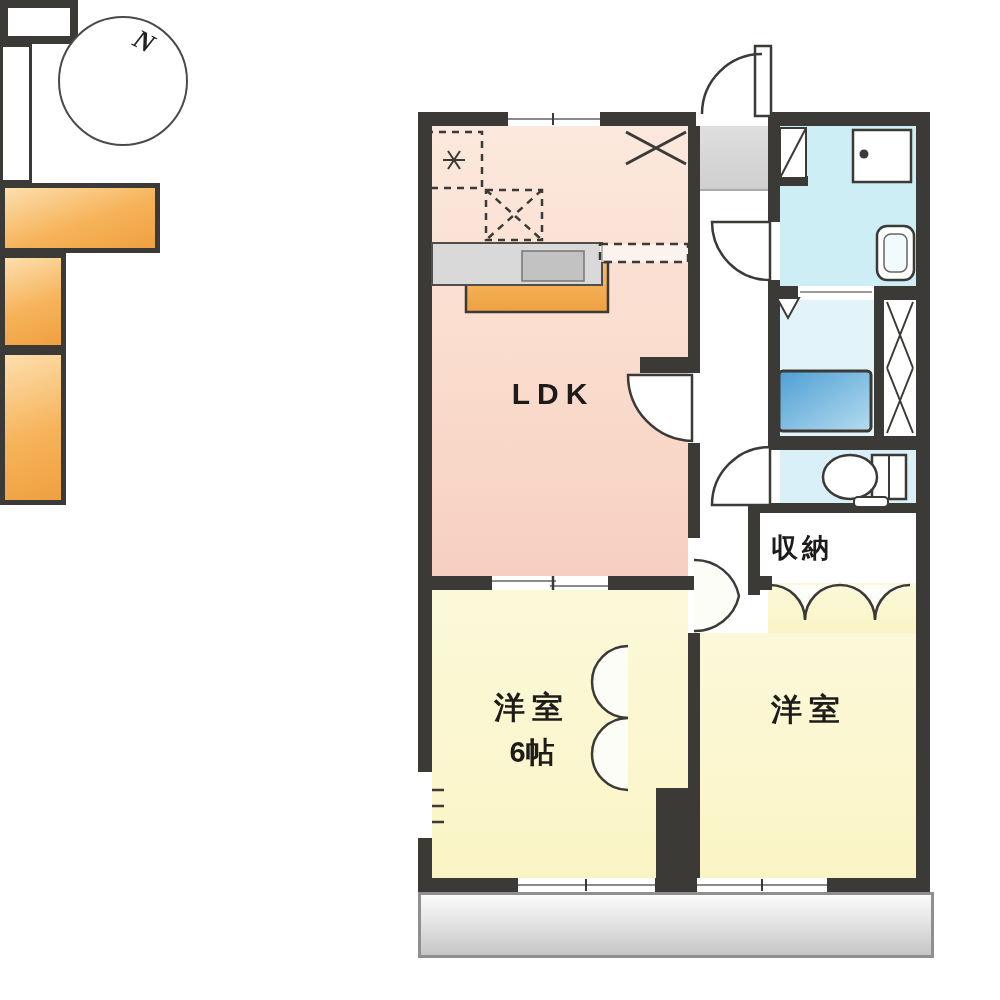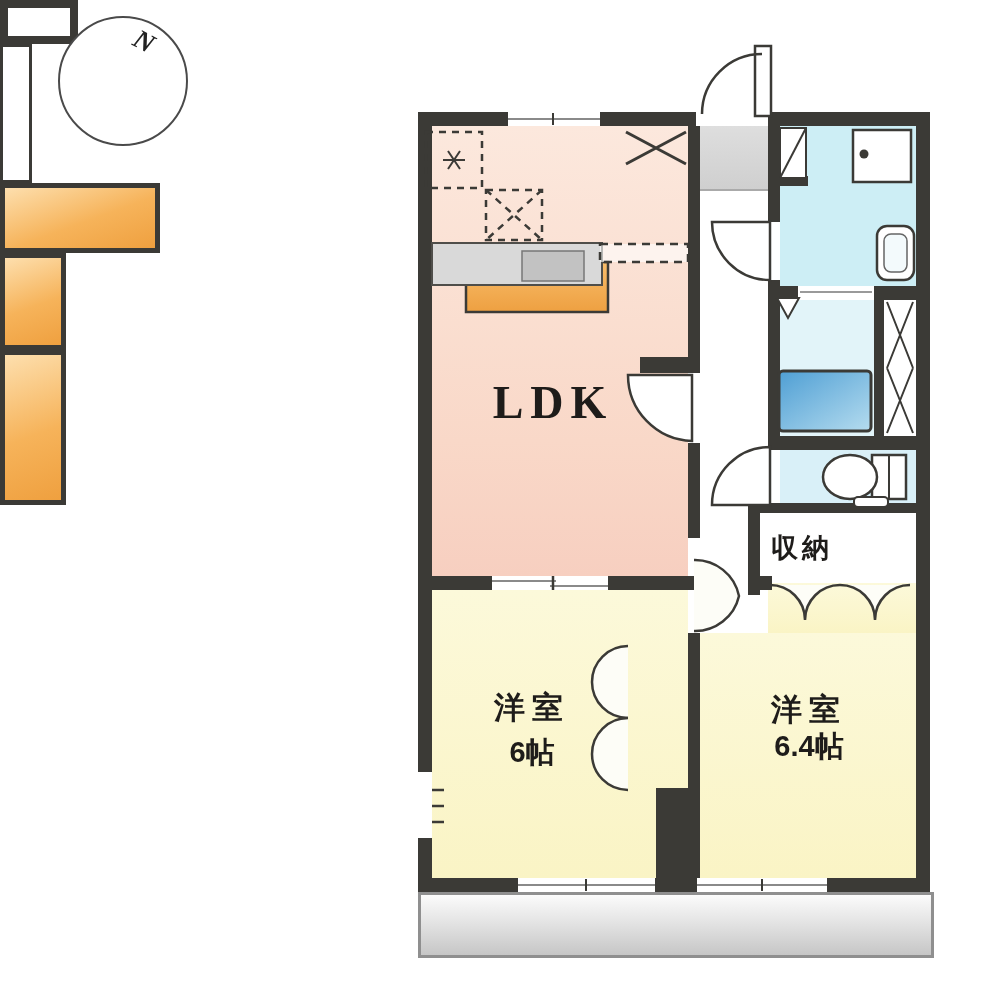--- a/index.html
+++ b/index.html
@@ -187,25 +187,24 @@
       <path d="M 553,576 V 590" stroke="#3b3a36" stroke-width="2.5"></path>
     </g>
 
     <path d="M 700,190 H 768" stroke="#aaaaaa" stroke-width="2"></path>
   </svg>
 
   <div class="compass" style="left:58px;top:16px;width:126px;height:126px;"></div>
   <div class="north" style="left:134px;top:26px;font-size:27px;">N</div>
 
   <div class="lbl" style="left:453px;top:376px;width:200px;">
-    <div class="nm" style="font-size:46px;font-family:Liberation Serif, serif;">LDK</div>
+    <div class="nm" style="font-size:30px;">LDK</div>
   </div>
   <div class="lbl" style="left:432px;top:690px;width:200px;">
     <div class="nm" style="font-size:31px;">洋室</div>
     <div style="font-size:29px;margin-top:8px;">6帖</div>
   </div>
   <div class="lbl" style="left:709px;top:692px;width:200px;">
     <div class="nm" style="font-size:31px;">洋室</div>
-    <div style="font-size:29px;">6.4帖</div>
   </div>
   <div class="lbl" style="left:732px;top:533px;width:140px;letter-spacing:4px;font-size:27px;">収納</div>
 
 </div>
 
 </body></html>

